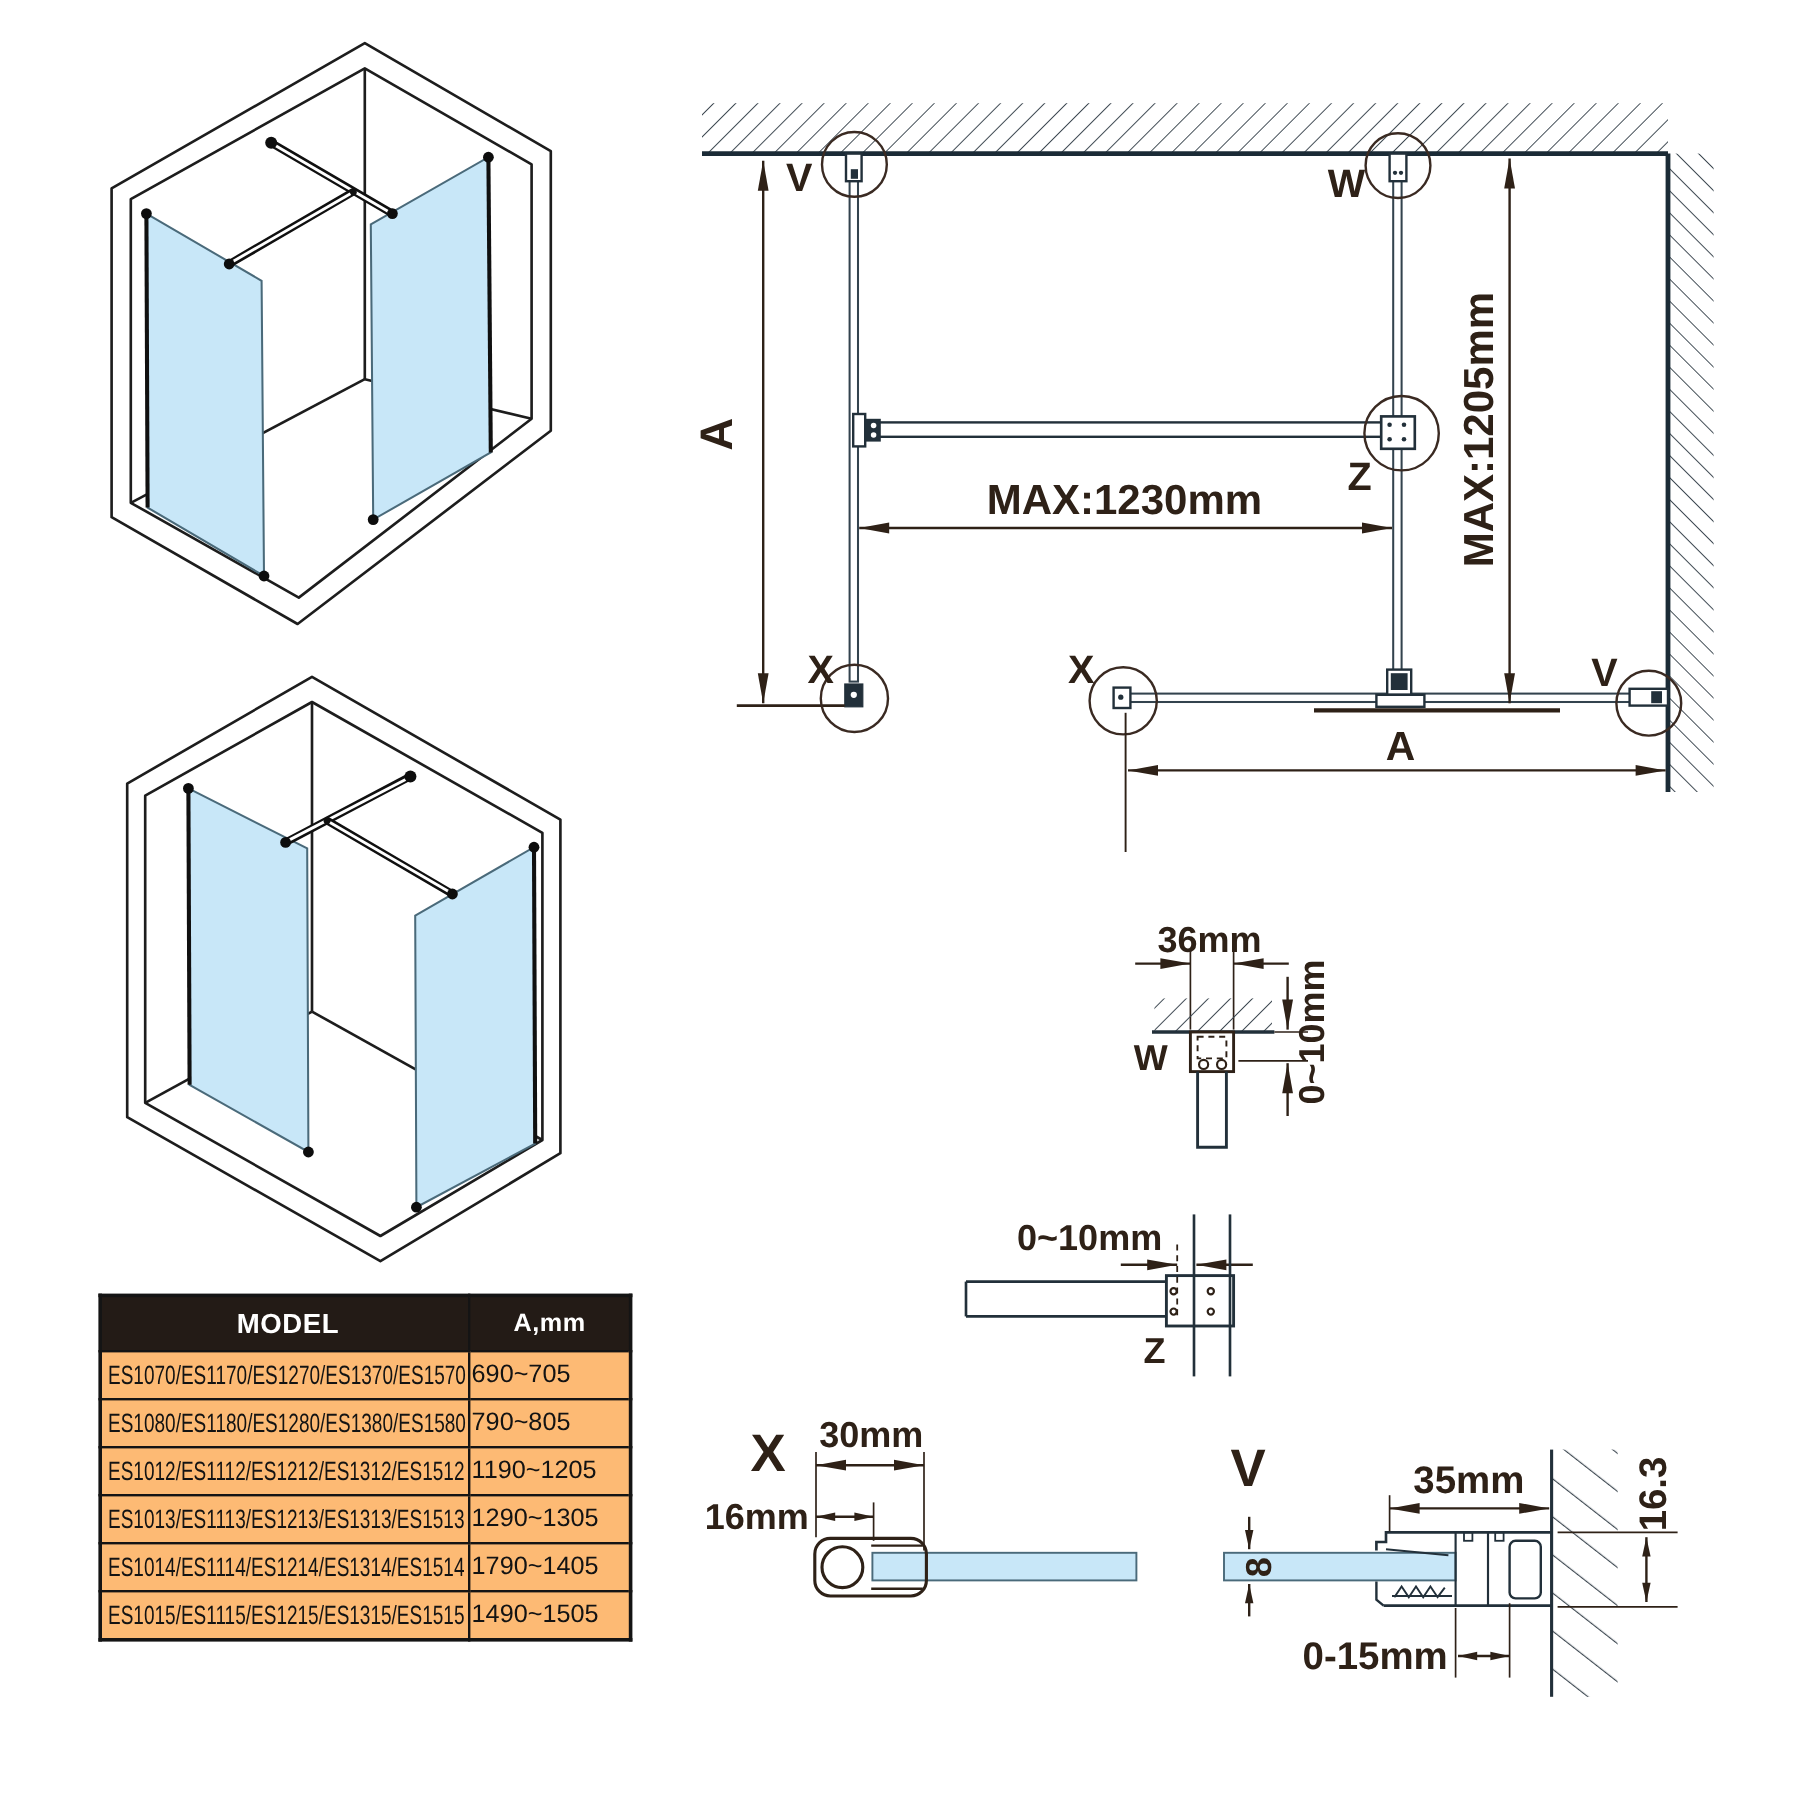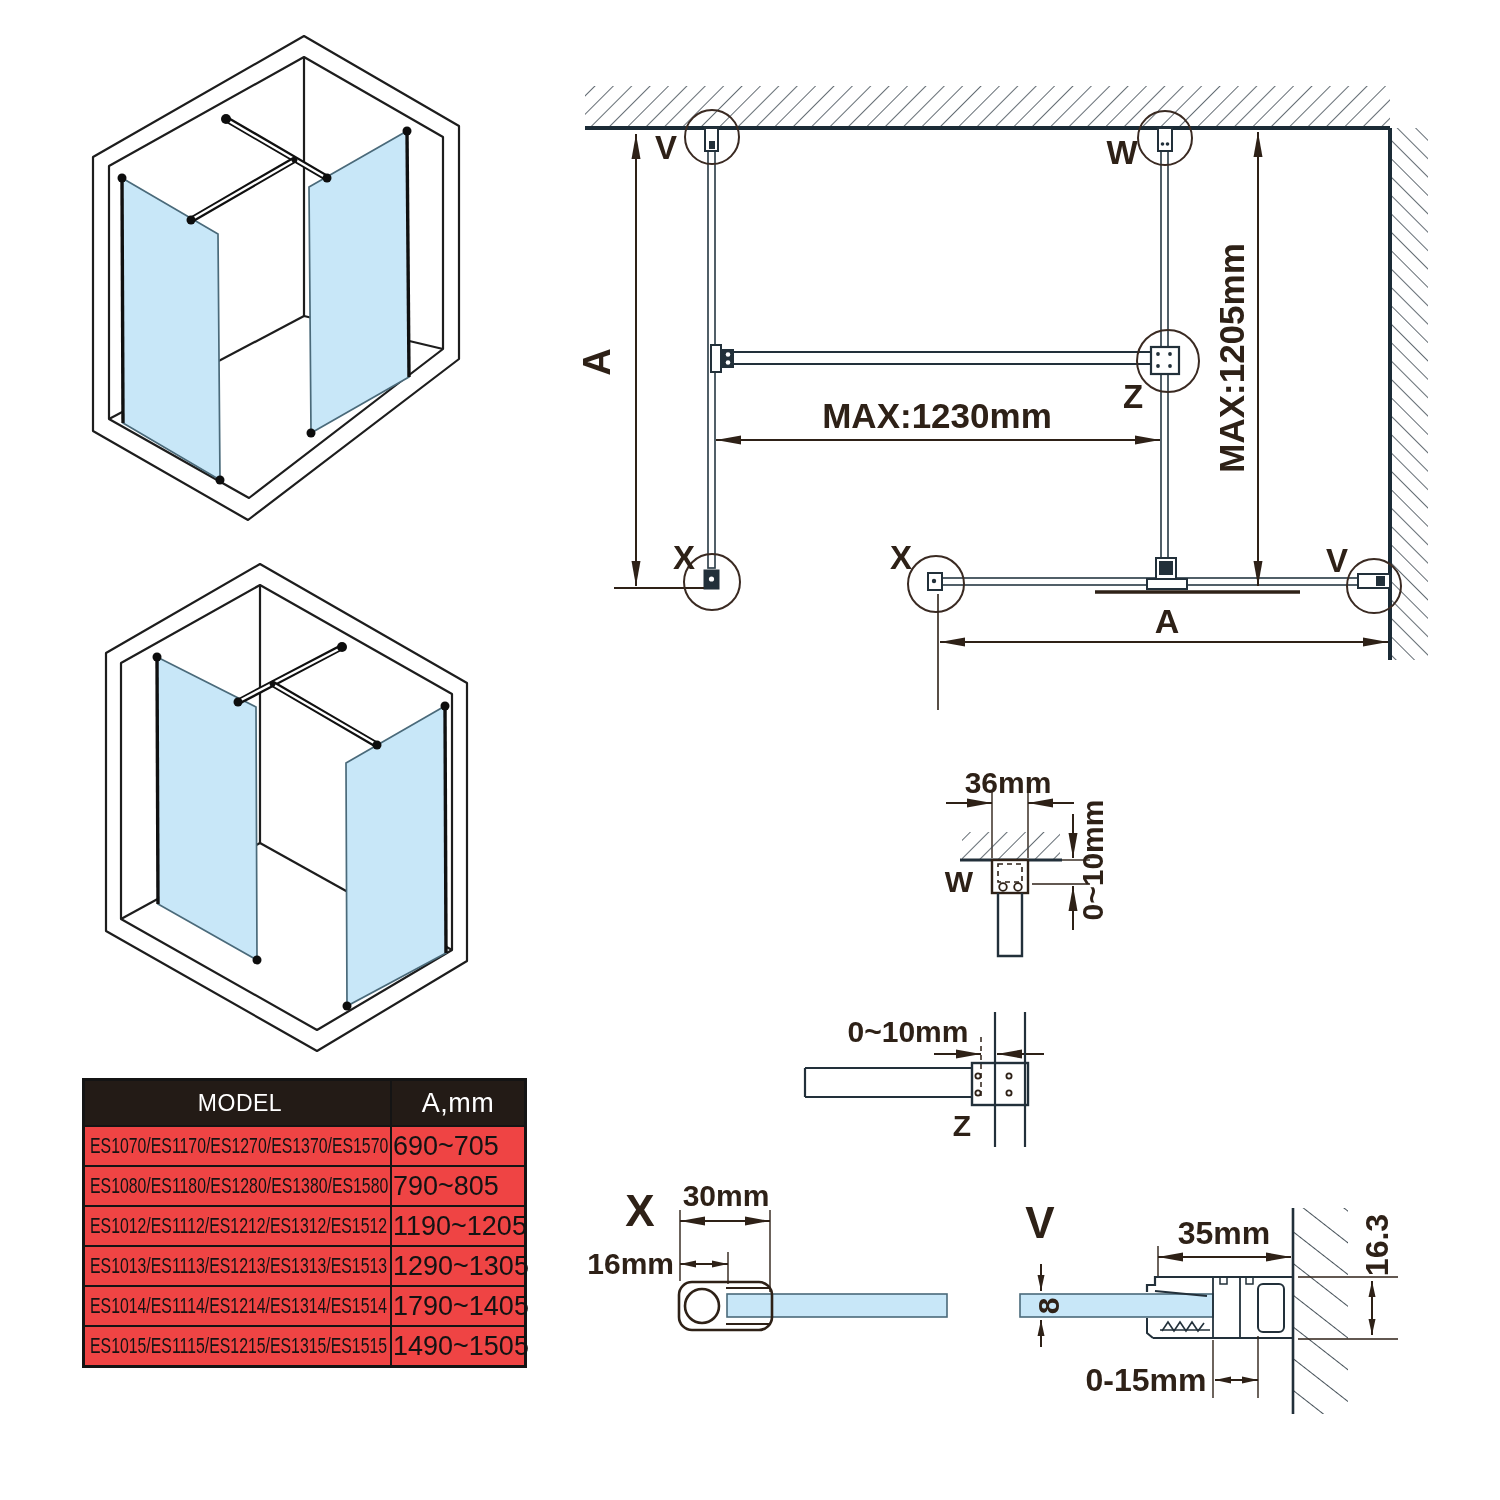--- a/index.html
+++ b/index.html
@@ -3,25 +3,25 @@
 <meta charset="utf-8">
 <style>
   html,body{margin:0;padding:0;background:#ffffff;}
   #canvas{position:relative;width:1500px;height:1500px;background:#ffffff;overflow:hidden;
           font-family:"Liberation Sans", sans-serif;}
   #drawing{position:absolute;left:0;top:0;}
   .dimtxt{fill:#2e2117;font-family:"Liberation Sans", sans-serif;font-weight:700;}
   
   #spec-table{position:absolute;left:82px;top:1078px;width:436px;border-collapse:collapse;
               table-layout:fixed;border:3px solid #141414;background:#fff;}
-  #spec-table th{background:#231b16;color:#ffffff;font-size:23px;font-weight:400;
+  #spec-table th{background:#231b16;color:#ffffff;font-size:23px;font-weight:700;
                  height:42px;border:2px solid #141414;text-align:center;letter-spacing:.5px;}
-  #spec-table td{border:2px solid #141414;height:36px;color:#131313;background:#ef4444;}
+  #spec-table td{border:2px solid #141414;height:36px;color:#131313;background:#fdba74;}
   #spec-table .c-model{width:300px;padding:0 0 0 5px;}
-  #spec-table .c-a{width:130px;font-size:27px;}
+  #spec-table .c-a{width:130px;font-size:21px;}
   .squeeze{display:inline-block;white-space:nowrap;font-size:22px;
            transform:scaleX(0.72);transform-origin:0 50%;}
 </style>
 </head>
 <body>
 
 <div id="canvas">
 
 <svg id="drawing" width="1500" height="1500" viewBox="0 0 1500 1500">
   <defs>

